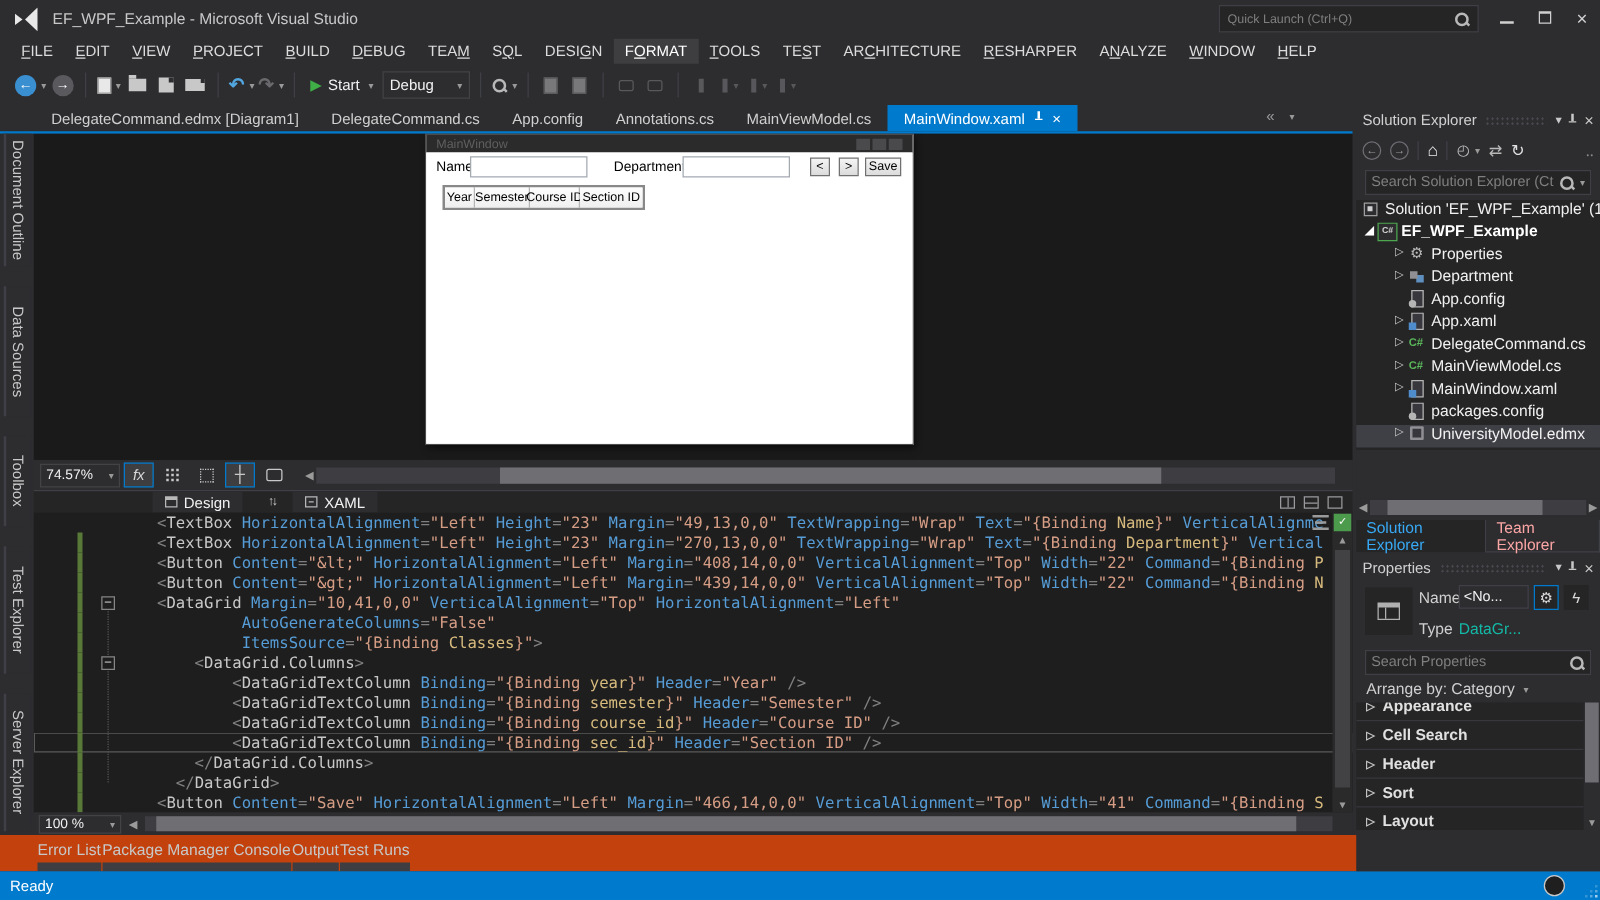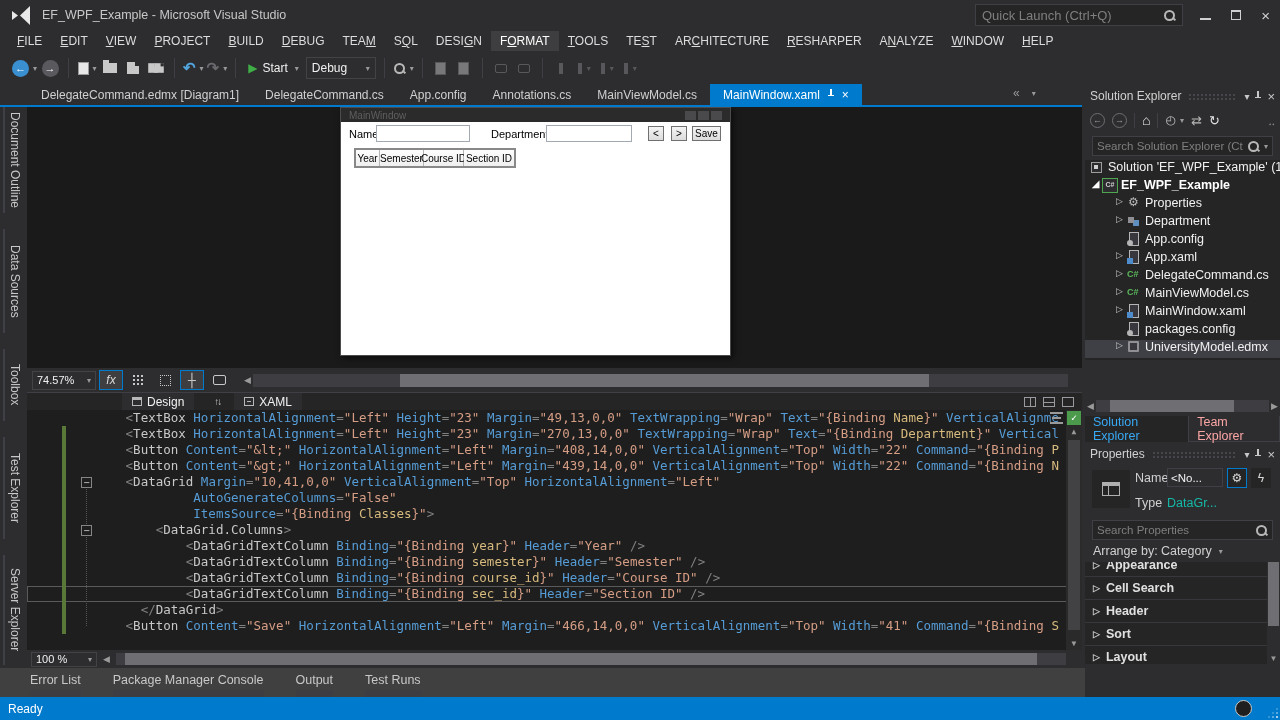--- a/index.html
+++ b/index.html
@@ -4,21 +4,21 @@
 <style>
   *{margin:0;padding:0;box-sizing:border-box}
   html,body{background:#1a1a1a}
   body{font-family:"Liberation Sans",sans-serif}
   #root{position:relative;width:1280px;height:720px;background:#2d2d30;overflow:hidden;color:#d0d0d0}
 
   
   .titlebar{position:absolute;left:0;top:0;width:1280px;height:30px;display:flex;align-items:center}
   .vslogo{margin:0 10px;display:flex}
   .apptitle{color:#c8c8c8;font-size:12.5px}
-  .qlaunch{position:absolute;left:975px;top:4px;width:208px;height:22px;background:#252526;border:1px solid #3f3f46;display:flex;align-items:center;justify-content:space-between;color:#7f7f7f;font-size:13px;padding:0 6px}
+  .qlaunch{position:absolute;left:975px;top:4px;width:208px;height:22px;background:#252526;border:1px solid #3f3f46;display:flex;align-items:center;justify-content:space-between;color:#7f7f7f;font-size:10px;padding:0 6px}
   .winbtns{position:absolute;right:10px;top:0;height:30px;display:flex;align-items:center;gap:20px}
   .minbox{width:11px;height:2px;background:#d0d0d0;display:inline-block}
   .maxbox{width:10px;height:10px;border:1px solid #d0d0d0;border-top-width:2px;display:inline-block}
   .closex{color:#d0d0d0;font-size:15px;line-height:15px}
 
   
   .menubar{position:absolute;left:0;top:30px;width:1280px;height:22px;display:flex;align-items:center;padding-left:8px;font-size:12px;color:#dcdcdc}
   .menu-item{padding:3px 9px;white-space:nowrap}
   .menu-item.active{background:#3e3e40;color:#fff}
   .mn{text-decoration:underline}
@@ -123,21 +123,21 @@
   .splitter-handle::before{content:"";position:absolute;left:2px;top:3px;width:9px;height:2px;background:#9a9a9a}
   .greencheck{position:absolute;right:1px;top:1px;width:14px;height:14px;background:#4c9a4c;color:#fff;font-size:10px;line-height:14px;text-align:center;z-index:3}
 
   
   .codebottom{position:absolute;left:27px;top:650px;width:1055px;height:18px;background:#2d2d30;display:flex;align-items:center;gap:6px;padding:0 16px 0 4px;font-size:11px}
   .czoom{width:66px;height:15px;display:flex;align-items:center;justify-content:space-between;border:1px solid #434346;color:#f1f1f1;padding:0 4px}
   .ctrack{flex:1;height:12px;background:#3e3e42;position:relative}
   .cthumb{position:absolute;left:1%;width:96%;top:0;height:12px;background:#6e6e73}
 
   
-  .bottomtabs{position:absolute;left:0;top:668px;width:1280px;height:29px;background:#404040;display:flex;padding:5px 0 0 30px;gap:32px;font-size:12.5px;color:#c8c8c8}
+  .bottomtabs{position:absolute;left:0;top:668px;width:1280px;height:29px;background:#c2410c;display:flex;padding:5px 0 0 30px;gap:1px;font-size:12.5px;color:#c8c8c8}
   .bottom-tab{display:flex;flex-direction:column}
   .bottom-tab i{font-style:normal}
   .bottom-tab::after{content:"";height:7px;background:#3e3e42;margin-top:3px}
   .statusbar{position:absolute;left:0;top:697px;width:1280px;height:23px;background:#007acc;color:#fff;font-size:12px;display:flex;align-items:center;padding-left:8px}
   .fb-circle{position:absolute;right:28px;top:3px;width:17px;height:17px;border-radius:50%;background:#1f1f20;border:1px solid #c8c8c8}
   .grip{position:absolute;right:2px;bottom:2px;width:11px;height:11px}
   .grip::after{content:"";position:absolute;right:0;bottom:0;width:2px;height:2px;background:rgba(255,255,255,.65);box-shadow:-4px 0 rgba(255,255,255,.35),0 -4px rgba(255,255,255,.35),-4px -4px rgba(255,255,255,.2),-8px 0 rgba(255,255,255,.2),0 -8px rgba(255,255,255,.2)}
 
   
   .rightpanel{position:absolute;left:1085px;top:84px;width:195px;height:613px;background:#2d2d30;font-size:12px;color:#d0d0d0}
@@ -443,20 +443,21 @@
         <div class="code-line"><span class="gbar"></span><span class="ctext">   <span class="tk-d">&lt;</span><span class="tk-el">Button</span> <span class="tk-at">Content</span><span class="tk-d">=</span><span class="tk-v">"&amp;lt;"</span> <span class="tk-at">HorizontalAlignment</span><span class="tk-d">=</span><span class="tk-v">"Left"</span> <span class="tk-at">Margin</span><span class="tk-d">=</span><span class="tk-v">"408,14,0,0"</span> <span class="tk-at">VerticalAlignment</span><span class="tk-d">=</span><span class="tk-v">"Top"</span> <span class="tk-at">Width</span><span class="tk-d">=</span><span class="tk-v">"22"</span> <span class="tk-at">Command</span><span class="tk-d">=</span><span class="tk-v">"{Binding </span><span class="tk-bp">Prev</span></span></div>
         <div class="code-line"><span class="gbar"></span><span class="ctext">   <span class="tk-d">&lt;</span><span class="tk-el">Button</span> <span class="tk-at">Content</span><span class="tk-d">=</span><span class="tk-v">"&amp;gt;"</span> <span class="tk-at">HorizontalAlignment</span><span class="tk-d">=</span><span class="tk-v">"Left"</span> <span class="tk-at">Margin</span><span class="tk-d">=</span><span class="tk-v">"439,14,0,0"</span> <span class="tk-at">VerticalAlignment</span><span class="tk-d">=</span><span class="tk-v">"Top"</span> <span class="tk-at">Width</span><span class="tk-d">=</span><span class="tk-v">"22"</span> <span class="tk-at">Command</span><span class="tk-d">=</span><span class="tk-v">"{Binding </span><span class="tk-bp">Next</span></span></div>
         <div class="code-line"><span class="gbar"></span><span class="foldbox">−</span><span class="ctext">   <span class="tk-d">&lt;</span><span class="tk-el">DataGrid</span> <span class="tk-at">Margin</span><span class="tk-d">=</span><span class="tk-v">"10,41,0,0"</span> <span class="tk-at">VerticalAlignment</span><span class="tk-d">=</span><span class="tk-v">"Top"</span> <span class="tk-at">HorizontalAlignment</span><span class="tk-d">=</span><span class="tk-v">"Left"</span></span></div>
         <div class="code-line"><span class="gbar"></span><span class="ctext">            <span class="tk-at">AutoGenerateColumns</span><span class="tk-d">=</span><span class="tk-v">"False"</span></span></div>
         <div class="code-line"><span class="gbar"></span><span class="ctext">            <span class="tk-at">ItemsSource</span><span class="tk-d">=</span><span class="tk-v">"{Binding </span><span class="tk-bp">Classes</span><span class="tk-v">}"</span><span class="tk-d">&gt;</span></span></div>
         <div class="code-line"><span class="gbar"></span><span class="foldbox">−</span><span class="ctext">       <span class="tk-d">&lt;</span><span class="tk-el">DataGrid.Columns</span><span class="tk-d">&gt;</span></span></div>
         <div class="code-line"><span class="gbar"></span><span class="ctext">           <span class="tk-d">&lt;</span><span class="tk-el">DataGridTextColumn</span> <span class="tk-at">Binding</span><span class="tk-d">=</span><span class="tk-v">"{Binding </span><span class="tk-bp">year</span><span class="tk-v">}"</span> <span class="tk-at">Header</span><span class="tk-d">=</span><span class="tk-v">"Year"</span> <span class="tk-d">/&gt;</span></span></div>
         <div class="code-line"><span class="gbar"></span><span class="ctext">           <span class="tk-d">&lt;</span><span class="tk-el">DataGridTextColumn</span> <span class="tk-at">Binding</span><span class="tk-d">=</span><span class="tk-v">"{Binding </span><span class="tk-bp">semester</span><span class="tk-v">}"</span> <span class="tk-at">Header</span><span class="tk-d">=</span><span class="tk-v">"Semester"</span> <span class="tk-d">/&gt;</span></span></div>
         <div class="code-line"><span class="gbar"></span><span class="ctext">           <span class="tk-d">&lt;</span><span class="tk-el">DataGridTextColumn</span> <span class="tk-at">Binding</span><span class="tk-d">=</span><span class="tk-v">"{Binding </span><span class="tk-bp">course_id</span><span class="tk-v">}"</span> <span class="tk-at">Header</span><span class="tk-d">=</span><span class="tk-v">"Course ID"</span> <span class="tk-d">/&gt;</span></span></div>
         <div class="code-line current"><span class="gbar"></span><span class="ctext">           <span class="tk-d">&lt;</span><span class="tk-el">DataGridTextColumn</span> <span class="tk-at">Binding</span><span class="tk-d">=</span><span class="tk-v">"{Binding </span><span class="tk-bp">sec_id</span><span class="tk-v">}"</span> <span class="tk-at">Header</span><span class="tk-d">=</span><span class="tk-v">"Section ID"</span> <span class="tk-d">/&gt;</span></span></div>
+        <div class="code-line"><span class="gbar"></span><span class="ctext">       <span class="tk-d">&lt;/</span><span class="tk-el">DataGrid.Columns</span><span class="tk-d">&gt;</span></span></div>
         <div class="code-line"><span class="gbar"></span><span class="ctext">     <span class="tk-d">&lt;/</span><span class="tk-el">DataGrid</span><span class="tk-d">&gt;</span></span></div>
         <div class="code-line"><span class="gbar"></span><span class="ctext">   <span class="tk-d">&lt;</span><span class="tk-el">Button</span> <span class="tk-at">Content</span><span class="tk-d">=</span><span class="tk-v">"Save"</span> <span class="tk-at">HorizontalAlignment</span><span class="tk-d">=</span><span class="tk-v">"Left"</span> <span class="tk-at">Margin</span><span class="tk-d">=</span><span class="tk-v">"466,14,0,0"</span> <span class="tk-at">VerticalAlignment</span><span class="tk-d">=</span><span class="tk-v">"Top"</span> <span class="tk-at">Width</span><span class="tk-d">=</span><span class="tk-v">"41"</span> <span class="tk-at">Command</span><span class="tk-d">=</span><span class="tk-v">"{Binding </span><span class="tk-bp">Save</span></span></div>
       </div>
     <div class="splitter-handle"></div>
     <div class="greencheck">✓</div>
     <div class="vscroll">
       <span class="vsb-arrow" style="top:17px">▲</span>
       <span class="vsb-thumb"></span>
       <span class="vsb-arrow" style="bottom:2px">▼</span>
     </div>

